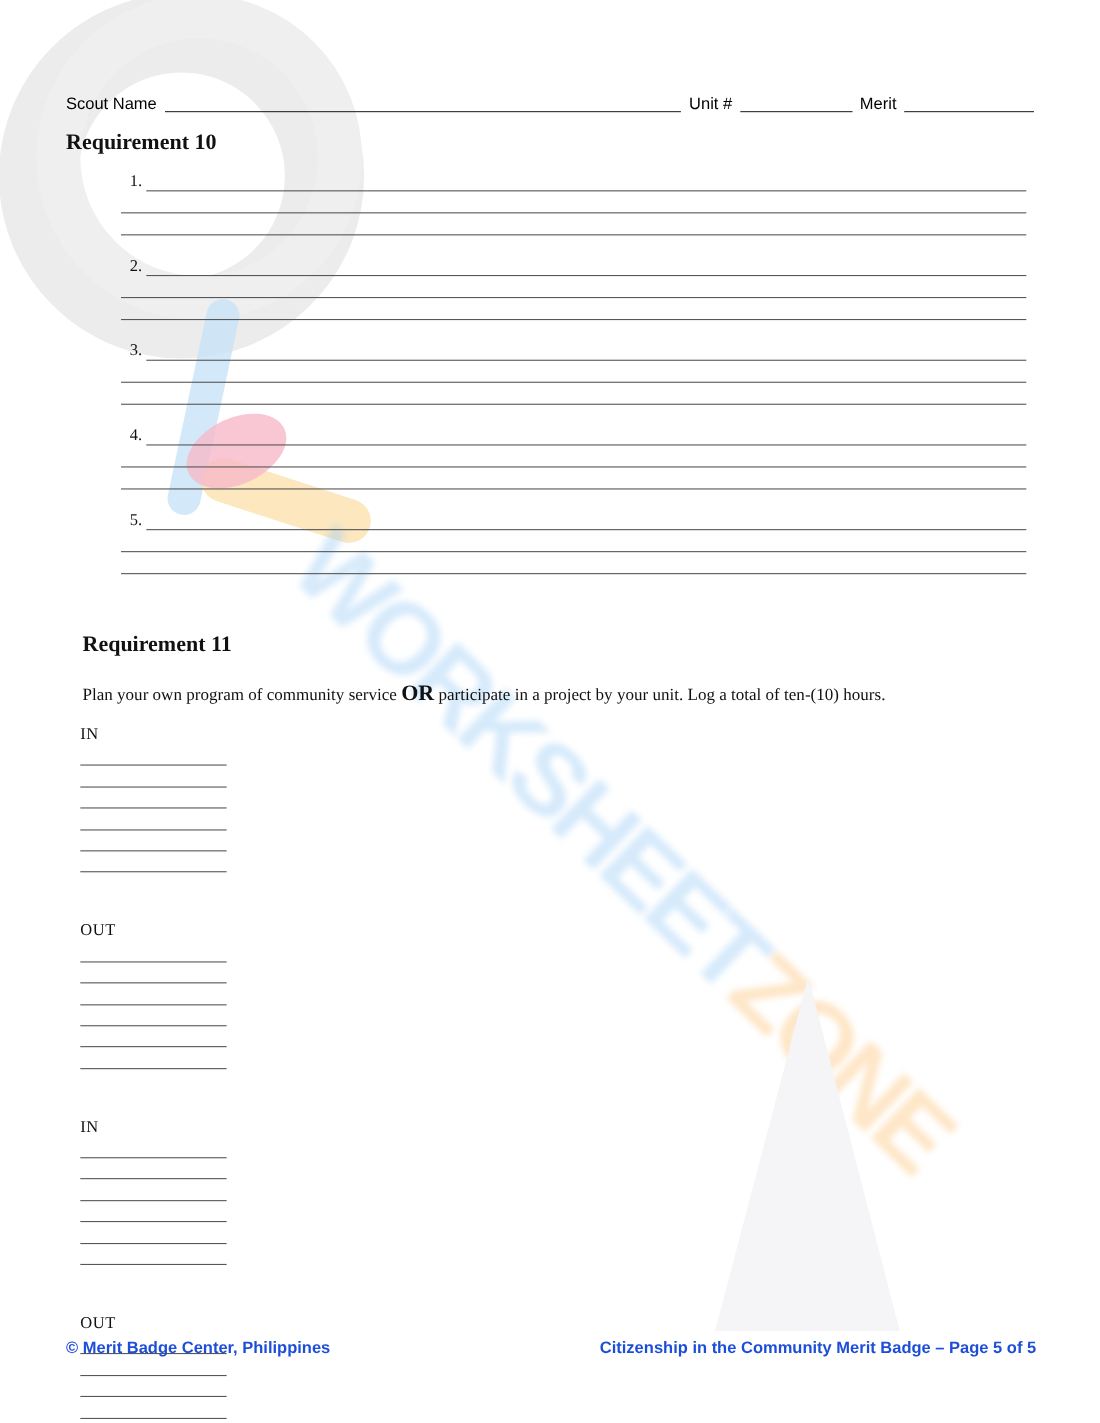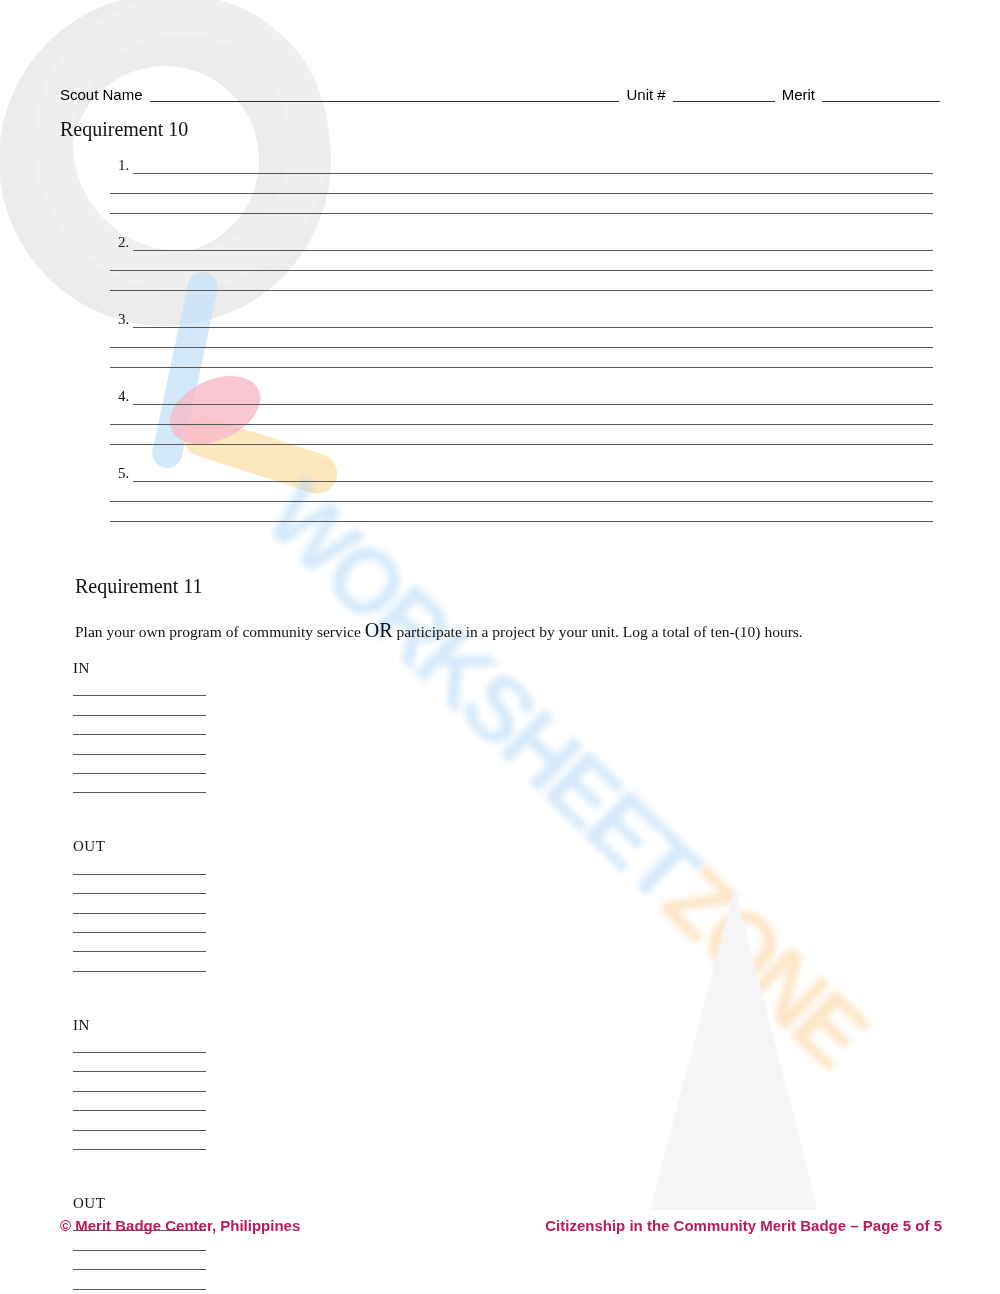--- a/index.html
+++ b/index.html
@@ -45,25 +45,25 @@
   .topbar .lbl { white-space:nowrap; line-height:18px; }
   .hline { border-bottom:1.6px solid #2b2b2b; height:15px; }
   .hline.grow { flex:1 1 auto; }
   .hline.unit { width:102px; }
   .hline.date { width:118px; }
 
   .req { position:absolute; left:60px; right:60px; }
   .req-10 { top:117px; }
   .req-11 { top:574px;margin-left:15px; }
   .req h1 {
-    margin:0; font-size:20px; font-weight:normal; line-height:1.2;
+    margin:0; font-size:20px; font-weight:bold; line-height:1.2;
     font-family:"Liberation Serif", serif;
   }
   .req p { margin:20px 0 0 0; font-size:15.5px; line-height:1.25; }
-  .or-word { font-size:20px; font-weight:normal; }
+  .or-word { font-size:20px; font-weight:bold; }
 
   .items { margin:13px 7px 0 50px; }
   .item { margin-bottom:17px; }
   .num-row { display:flex; align-items:flex-end; height:20px; }
   .num-row .num { font-size:15px; padding:0 4px 0 8px; line-height:17px; }
   .num-row .uline { flex:1 1 auto; border-bottom:1.4px solid #565656; height:17px; }
   .cont-line { height:19px; border-bottom:1.4px solid #565656; }
 
   .log-table {
     margin:16px 0 0 -2px;
@@ -73,21 +73,21 @@
   .col-h {
     font-size:15px; letter-spacing:0.5px; height:18px; line-height:18px;
     font-family:"Liberation Serif", serif;
   }
   .tline { height:18.4px; border-bottom:1.4px solid #565656; }
 
   .footer {
     position:absolute; top:1217px; left:60px; right:58px;
     display:flex; justify-content:space-between; align-items:center;
     font-family:"Liberation Sans", sans-serif;
-    font-weight:bold; font-size:15px; color:#be185d;
+    font-weight:bold; font-size:15px; color:#1d4ed8;
   }
 </style>
 </head>
 <body>
 
 <div class="page">
 
   <svg class="wm" style="left:-15px; top:-35px;" width="400" height="400" viewBox="0 0 400 400">
     <circle cx="180" cy="195" r="130" fill="none" stroke="#ececec" stroke-width="72"></circle>
     <circle cx="196" cy="178" r="128" fill="none" stroke="#efefef" stroke-width="40"></circle>

